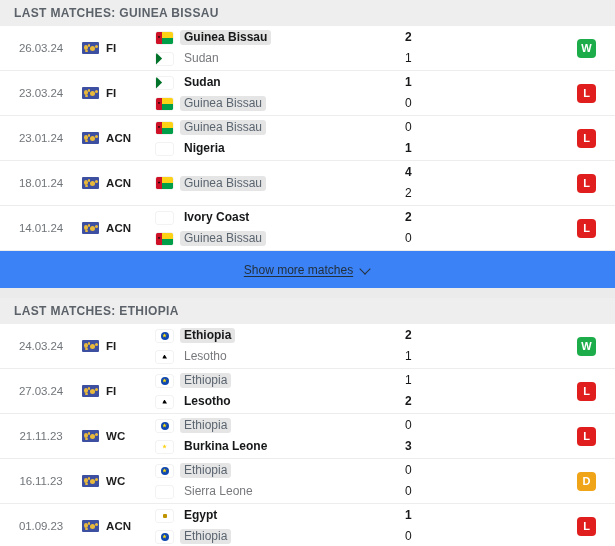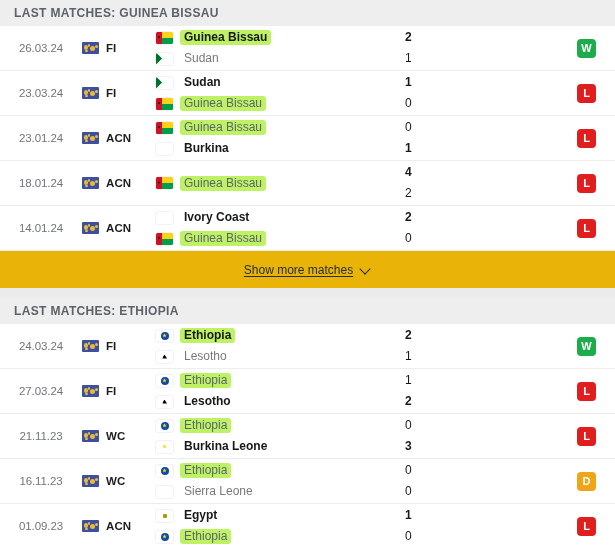--- a/index.html
+++ b/index.html
@@ -124,21 +124,21 @@
   }
   .team-name {
     font-size: 12px;
     line-height: 15px;
     white-space: nowrap;
     padding: 0 4px;
     border-radius: 3px;
   }
   .team-name.bold { font-weight: bold; color: #17181a; }
   .team-name.norm { font-weight: normal; color: #77797d; }
-  .team-name.hl   { background: #bef264; }
+  .team-name.hl   { background: #e5e5e5; }
   .team-name.hl.bold { color: #17181a; }
   .team-name.hl.norm { color: #5b6570; }
 
   .col-scores {
     width: 150px;
     flex: 0 0 150px;
     display: flex;
     flex-direction: column;
     justify-content: center;
     gap: 6px;
@@ -176,21 +176,21 @@
   .result-W { background: #1cad4a; }
   .result-L { background: #e01e1e; }
   .result-D { background: #f0a417; }
 
   
   .show-more-wrap {
     height: 37px;
     display: flex;
     align-items: center;
     justify-content: center;
-    background: #eab308;
+    background: #3b82f6;
     gap: 7px;
     cursor: pointer;
   }
   .show-more-text {
     font-size: 12px;
     color: #22303c;
     text-decoration: underline;
     text-underline-offset: 2px;
   }
   .chevron-down {
@@ -387,21 +387,21 @@
               <span class="team-name norm hl">Guinea Bissau</span>
             </div>
             <div class="team-line">
               <span class="flag flag-nigeria">
                 <span class="fl-vert">
                   <span class="v1" style="display: block;"></span>
                   <span class="v2" style="display: block;"></span>
                   <span class="v3" style="display: block;"></span>
                 </span>
               </span>
-              <span class="team-name bold">Burkina</span>
+              <span class="team-name bold">Nigeria</span>
             </div>
           </div>
           <div class="col-scores">
             <div class="score">0</div>
             <div class="score bold">1</div>
           </div>
           <div class="col-result">
             <span class="result-badge result-L">L</span>
           </div>
         </div>

